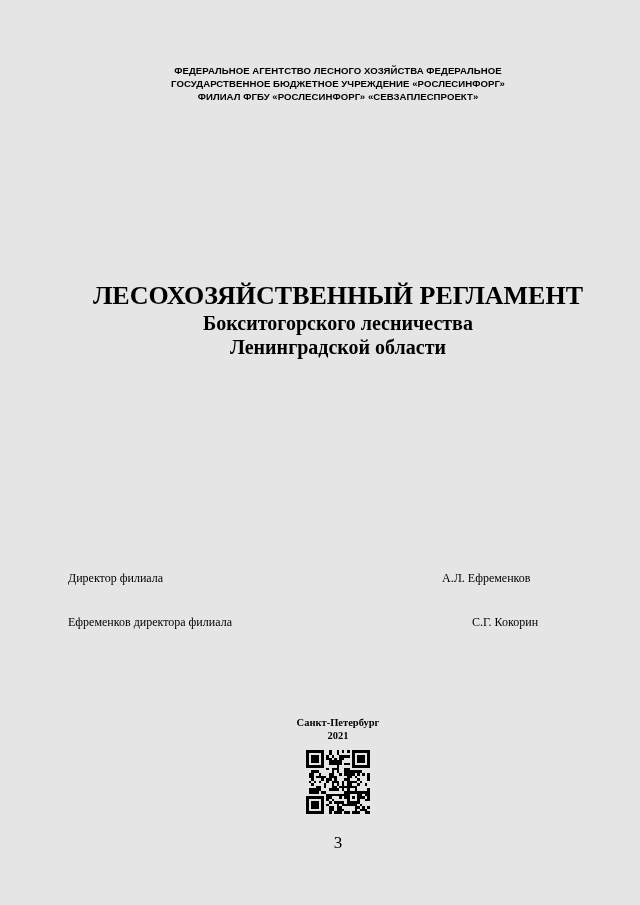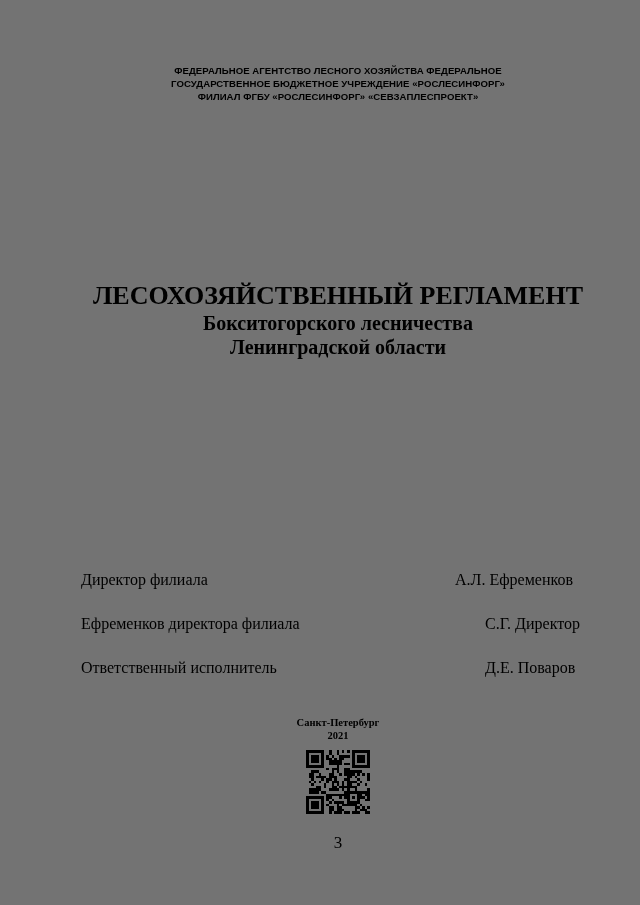--- a/index.html
+++ b/index.html
@@ -1,32 +1,32 @@
 <!DOCTYPE html>
 <html><head>
 <meta charset="utf-8">
 <style>
   html, body { margin: 0; padding: 0; background: #ffffff; }
   body { width: 640px; height: 905px; position: relative; overflow: hidden; color: #000; }
-  .page { position: absolute; left: 0; top: 0; width: 640px; height: 905px; background: #737373; }
+  .page { position: absolute; left: 0; top: 0; width: 640px; height: 905px; background: #e5e5e5; }
   .org {
     position: absolute; left: 0; top: 64px; width: 676px;
     text-align: center;
     font-family: "Liberation Sans", sans-serif; font-weight: bold;
     font-size: 9.6px; line-height: 13px; letter-spacing: 0.05px;
   }
   .org div { white-space: nowrap; }
   .title-block {
     position: absolute; left: 0; top: 281px; width: 676px; text-align: center;
     font-family: "Liberation Serif", serif; font-weight: bold;
   }
   .title-main { font-size: 26px; line-height: 30px; white-space: nowrap; }
   .title-sub { font-size: 20px; line-height: 24px; white-space: nowrap; }
-  .signatures { position: absolute; left: 81px; top: 571px; width: 520px;
-    font-family: "Liberation Serif", serif; font-size: 16px; }
+  .signatures { position: absolute; left: 68px; top: 571px; width: 520px;
+    font-family: "Liberation Serif", serif; font-size: 12px; }
   .sig-row { position: relative; height: 44px; }
   .sig-role { position: absolute; left: 0; top: 0; white-space: nowrap; }
   .sig-name { position: absolute; top: 0; white-space: nowrap; }
   .place {
     position: absolute; left: 0; top: 716px; width: 676px; text-align: center;
     font-family: "Liberation Serif", serif; font-weight: bold; font-size: 10.5px; line-height: 13px;
   }
   .qr { position: absolute; left: 306px; top: 750px; width: 64px; height: 64px; }
   .page-num {
     position: absolute; left: 0; top: 833px; width: 676px; text-align: center;
@@ -50,25 +50,21 @@
     <div class="title-sub">Ленинградской области</div>
   </div>
 
   <div class="signatures">
     <div class="sig-row">
       <span class="sig-role">Директор филиала</span>
       <span class="sig-name" style="left:374px">А.Л. Ефременков</span>
     </div>
     <div class="sig-row">
       <span class="sig-role">Ефременков директора филиала</span>
-      <span class="sig-name" style="left:404px">С.Г. Директор</span>
-    </div>
-    <div class="sig-row">
-      <span class="sig-role">Ответственный исполнитель</span>
-      <span class="sig-name" style="left:404px">Д.Е. Поваров</span>
+      <span class="sig-name" style="left:404px">С.Г. Кокорин</span>
     </div>
   </div>
 
   <div class="place">
     <div>Санкт-Петербург</div>
     <div>2021</div>
   </div>
 
   <svg class="qr" id="qr" viewBox="0 0 25 25" shape-rendering="crispEdges">
       <rect x="0" y="0" width="1" height="1" fill="#000"></rect>

